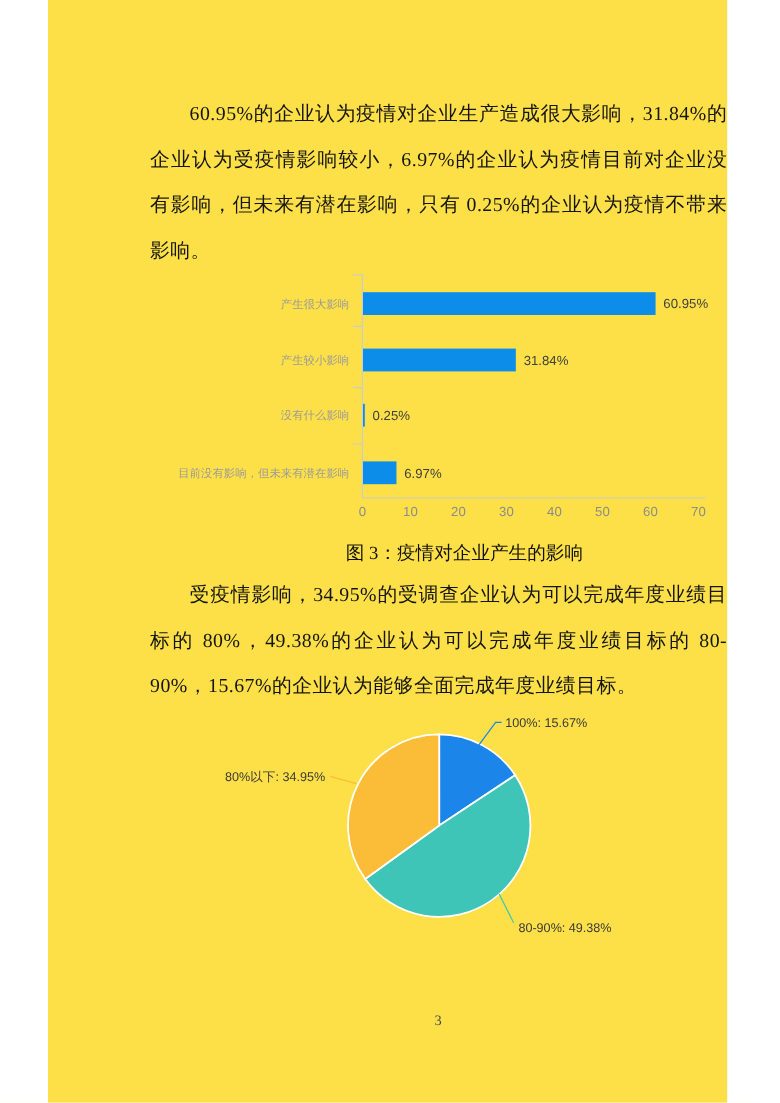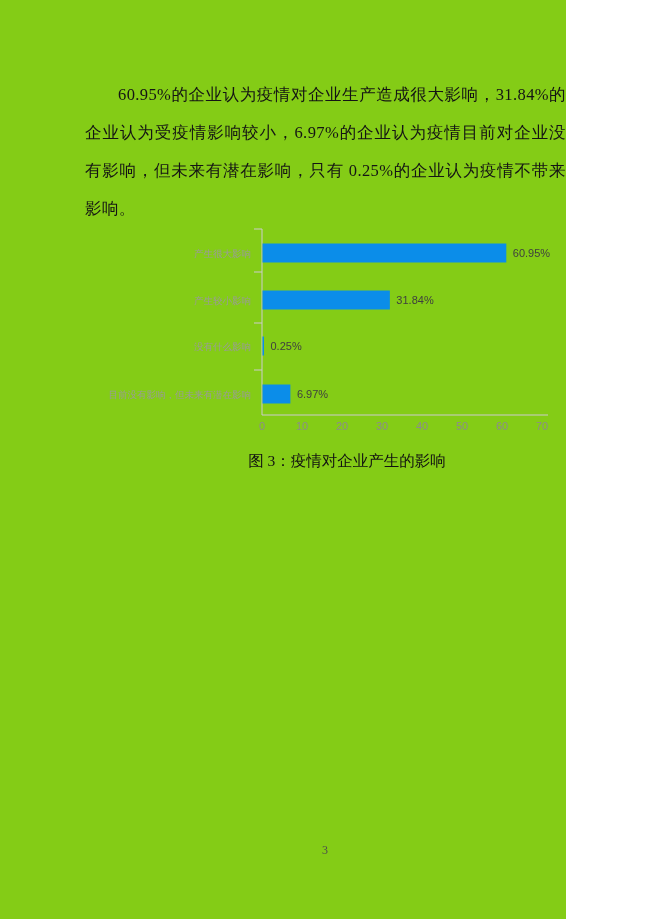--- a/index.html
+++ b/index.html
@@ -1,23 +1,24 @@
 <!DOCTYPE html>
 <html><head>
 <meta charset="utf-8">
 <style>
   html, body { margin: 0; padding: 0; background: #ffffff; }
   .page {
     position: relative;
     width: 566px;
     height: 919px;
-    background: #84cc16;
+    background: #fde047;
     font-family: "Liberation Serif", "DejaVu Serif", serif;
     color: #1a1a1a;
     overflow: hidden;
+    margin-left: 40px;
   }
   .para {
     position: absolute;
     left: 85px;
     width: 481px;
     font-size: 16.5px;
     line-height: 38px;
     text-align: justify;
     text-indent: 33px;
     letter-spacing: 0.4px;
@@ -81,18 +82,30 @@
         <text x="257" y="202" text-anchor="middle" font-size="11" fill="#8c8c8c">20</text>
         <text x="297" y="202" text-anchor="middle" font-size="11" fill="#8c8c8c">30</text>
         <text x="337" y="202" text-anchor="middle" font-size="11" fill="#8c8c8c">40</text>
         <text x="377" y="202" text-anchor="middle" font-size="11" fill="#8c8c8c">50</text>
         <text x="417" y="202" text-anchor="middle" font-size="11" fill="#8c8c8c">60</text>
         <text x="457" y="202" text-anchor="middle" font-size="11" fill="#8c8c8c">70</text>
       </svg></div>
 
   <div class="caption caption-fig3">图 3：疫情对企业产生的影响</div>
 
+  <p class="para para-2">受疫情影响，34.95%的受调查企业认为可以完成年度业绩目标的 80%，49.38%的企业认为可以完成年度业绩目标的 80-90%，15.67%的企业认为能够全面完成年度业绩目标。</p>
 
+  <div class="chart pie-chart-box"><svg width="380" height="200">
+        <path d="M 186 98 L 186.00 22.00 A 76 76 0 0 1 249.31 55.96 Z" fill="#1b85ea" stroke="#ffffff" stroke-width="1.5"></path>
+        <path d="M 186 98 L 249.31 55.96 A 76 76 0 0 1 124.37 142.48 Z" fill="#3fc4b8" stroke="#ffffff" stroke-width="1.5"></path>
+        <path d="M 186 98 L 124.37 142.48 A 76 76 0 0 1 186.00 22.00 Z" fill="#fbbd37" stroke="#ffffff" stroke-width="1.5"></path>
+        <polyline points="219,31 233,12 238,12" fill="none" stroke="#1b85ea" stroke-width="1"></polyline>
+        <text x="241" y="16" text-anchor="start" font-size="10.5" fill="#3a3a3a" font-family="&quot;Liberation Serif&quot;,&quot;DejaVu Serif&quot;,serif">100%: 15.67%</text>
+        <polyline points="236,155 248,179" fill="none" stroke="#3fc4b8" stroke-width="1"></polyline>
+        <text x="252" y="187" text-anchor="start" font-size="10.5" fill="#3a3a3a" font-family="&quot;Liberation Serif&quot;,&quot;DejaVu Serif&quot;,serif">80-90%: 49.38%</text>
+        <polyline points="117,63 95,57" fill="none" stroke="#fbbd37" stroke-width="1"></polyline>
+        <text x="91" y="61" text-anchor="end" font-size="10.5" fill="#3a3a3a" font-family="&quot;Liberation Serif&quot;,&quot;DejaVu Serif&quot;,serif">80%以下: 34.95%</text>
+      </svg></div>
 
 
   <div class="page-number">3</div>
 
 </div>
 
 </body></html>

